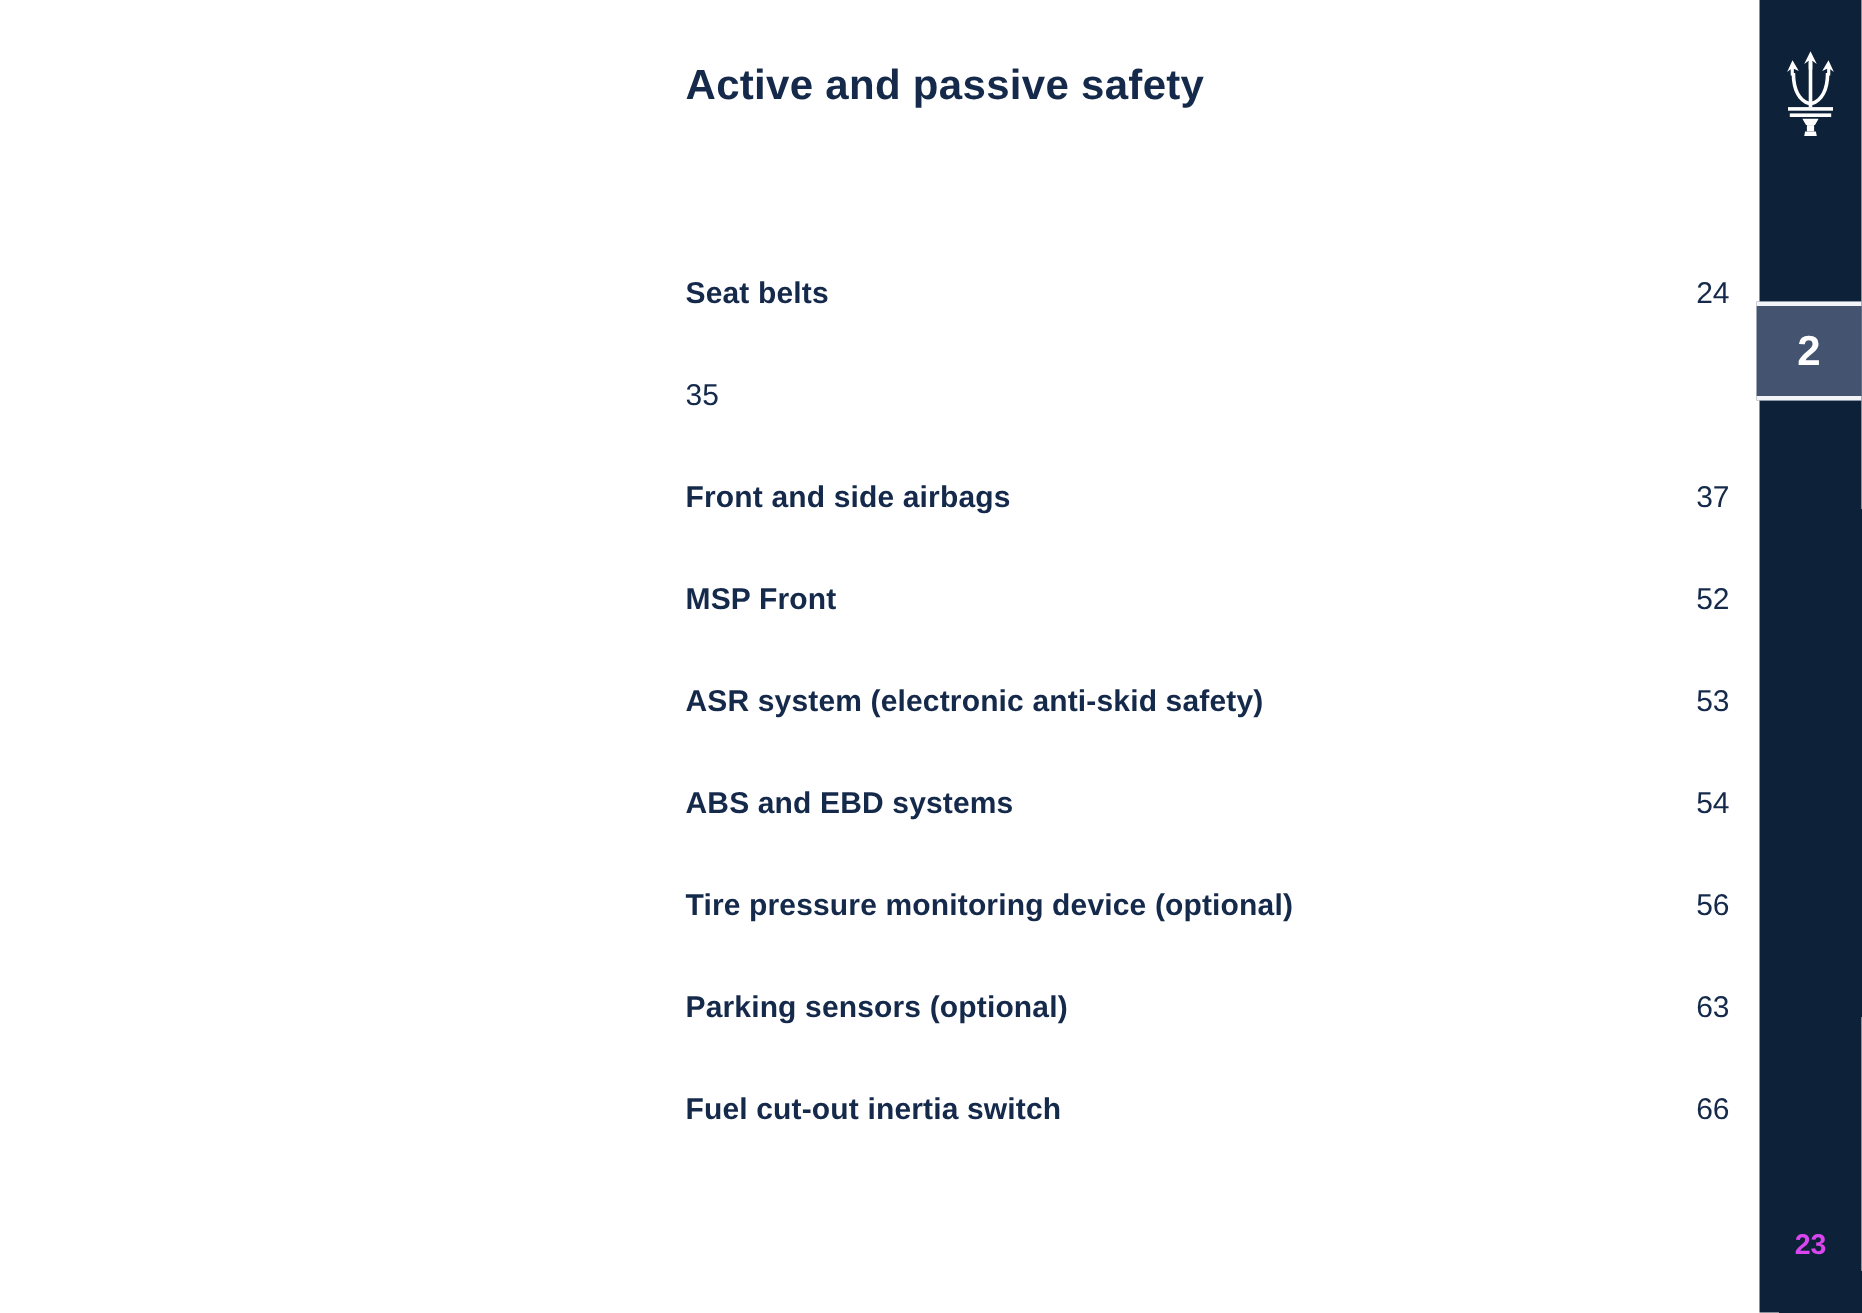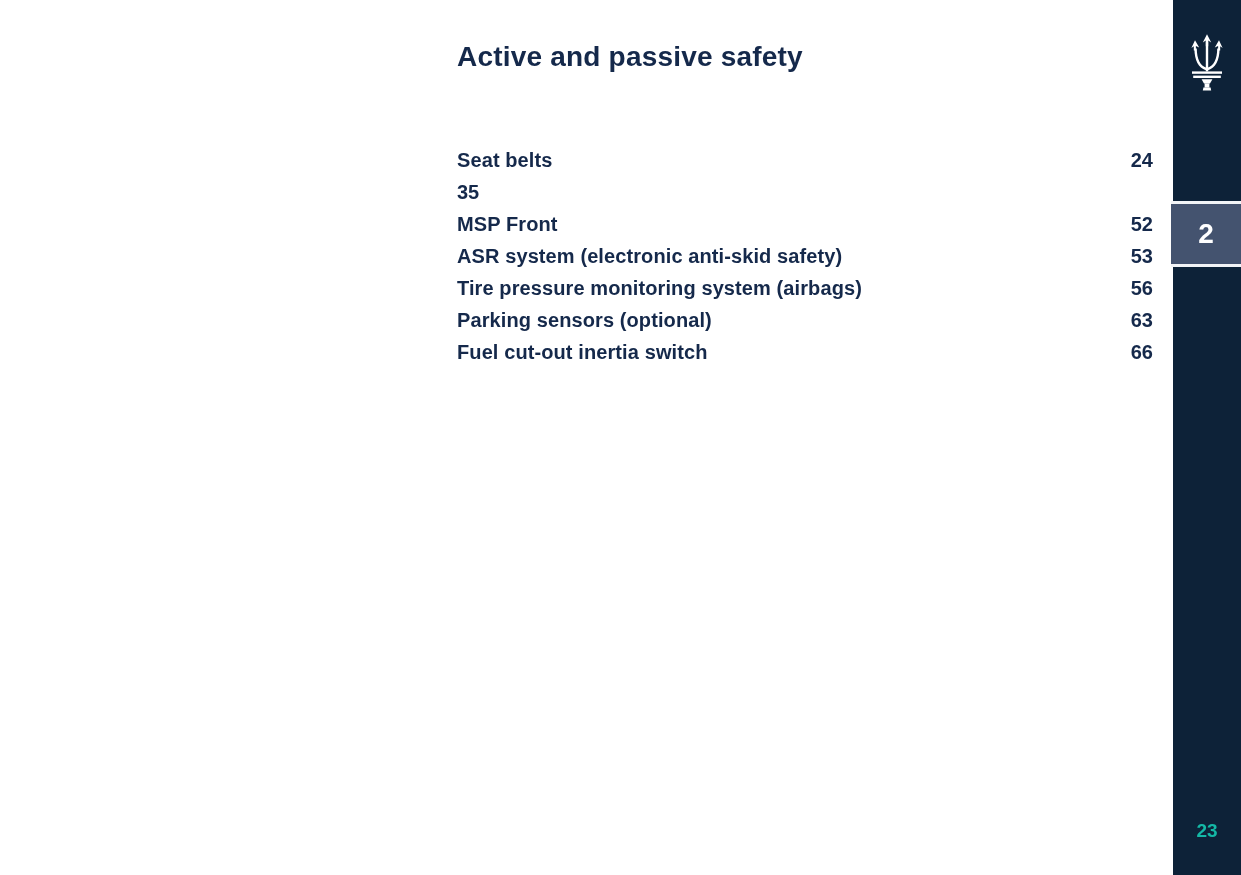--- a/index.html
+++ b/index.html
@@ -39,31 +39,32 @@
     left: 0;
     top: 144px;
     width: 696px;
   }
   .toc-row {
     display: flex;
     justify-content: space-between;
     align-items: baseline;
     height: 32px;
     line-height: 32px;
+    margin-top: 36px;
   }
   .toc-label {
     font-size: 20px;
     font-weight: 700;
     color: #15294b;
     letter-spacing: 0.1px;
     white-space: nowrap;
   }
   .toc-page {
     font-size: 20px;
-    font-weight: 700;
+    font-weight: 400;
     color: #15294b;
     text-align: center;
   }
   
   .sidebar {
     position: absolute;
     top: 0;
     right: 0;
     width: 68px;
     height: 875px;
@@ -94,21 +95,21 @@
     color: #ffffff;
     font-size: 28px;
     font-weight: 700;
   }
   .sidebar-page-number {
     position: absolute;
     bottom: 33px;
     left: 0;
     width: 68px;
     text-align: center;
-    color: #14b8a6;
+    color: #d946ef;
     font-size: 19px;
     font-weight: 700;
   }
 </style>
 </head>
 <body>
 
 <div class="page">
 
   <div class="content">
@@ -116,29 +117,37 @@
 
     <div class="toc">
       <div class="toc-row">
         <span class="toc-label">Seat belts</span>
         <span class="toc-page">24</span>
       </div>
       <div class="toc-row">
         <span class="toc-page">35</span>
       </div>
       <div class="toc-row">
+        <span class="toc-label">Front and side airbags</span>
+        <span class="toc-page">37</span>
+      </div>
+      <div class="toc-row">
         <span class="toc-label">MSP Front</span>
         <span class="toc-page">52</span>
       </div>
       <div class="toc-row">
         <span class="toc-label">ASR system (electronic anti-skid safety)</span>
         <span class="toc-page">53</span>
       </div>
       <div class="toc-row">
-        <span class="toc-label">Tire pressure monitoring system (airbags)</span>
+        <span class="toc-label">ABS and EBD systems</span>
+        <span class="toc-page">54</span>
+      </div>
+      <div class="toc-row">
+        <span class="toc-label">Tire pressure monitoring device (optional)</span>
         <span class="toc-page">56</span>
       </div>
       <div class="toc-row">
         <span class="toc-label">Parking sensors (optional)</span>
         <span class="toc-page">63</span>
       </div>
       <div class="toc-row">
         <span class="toc-label">Fuel cut-out inertia switch</span>
         <span class="toc-page">66</span>
       </div>

